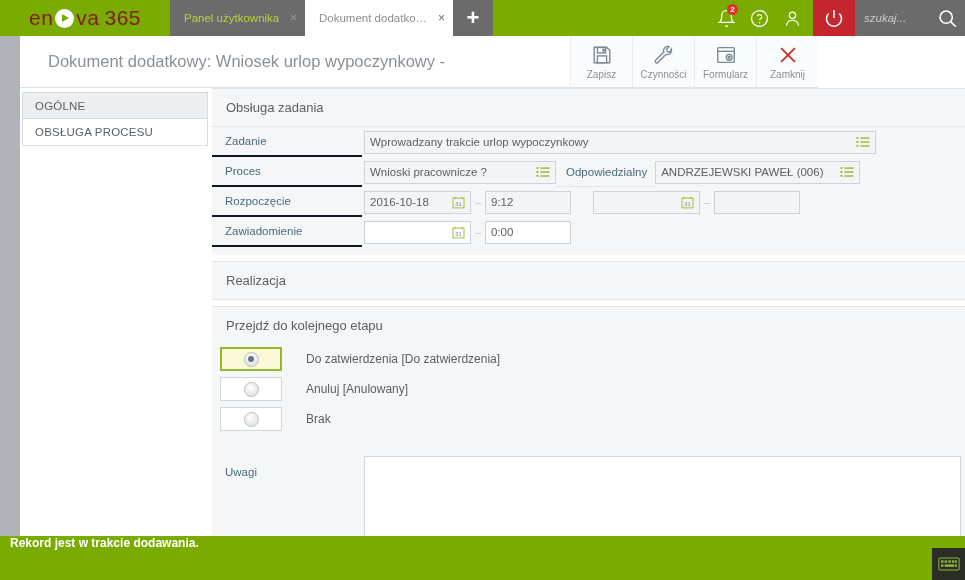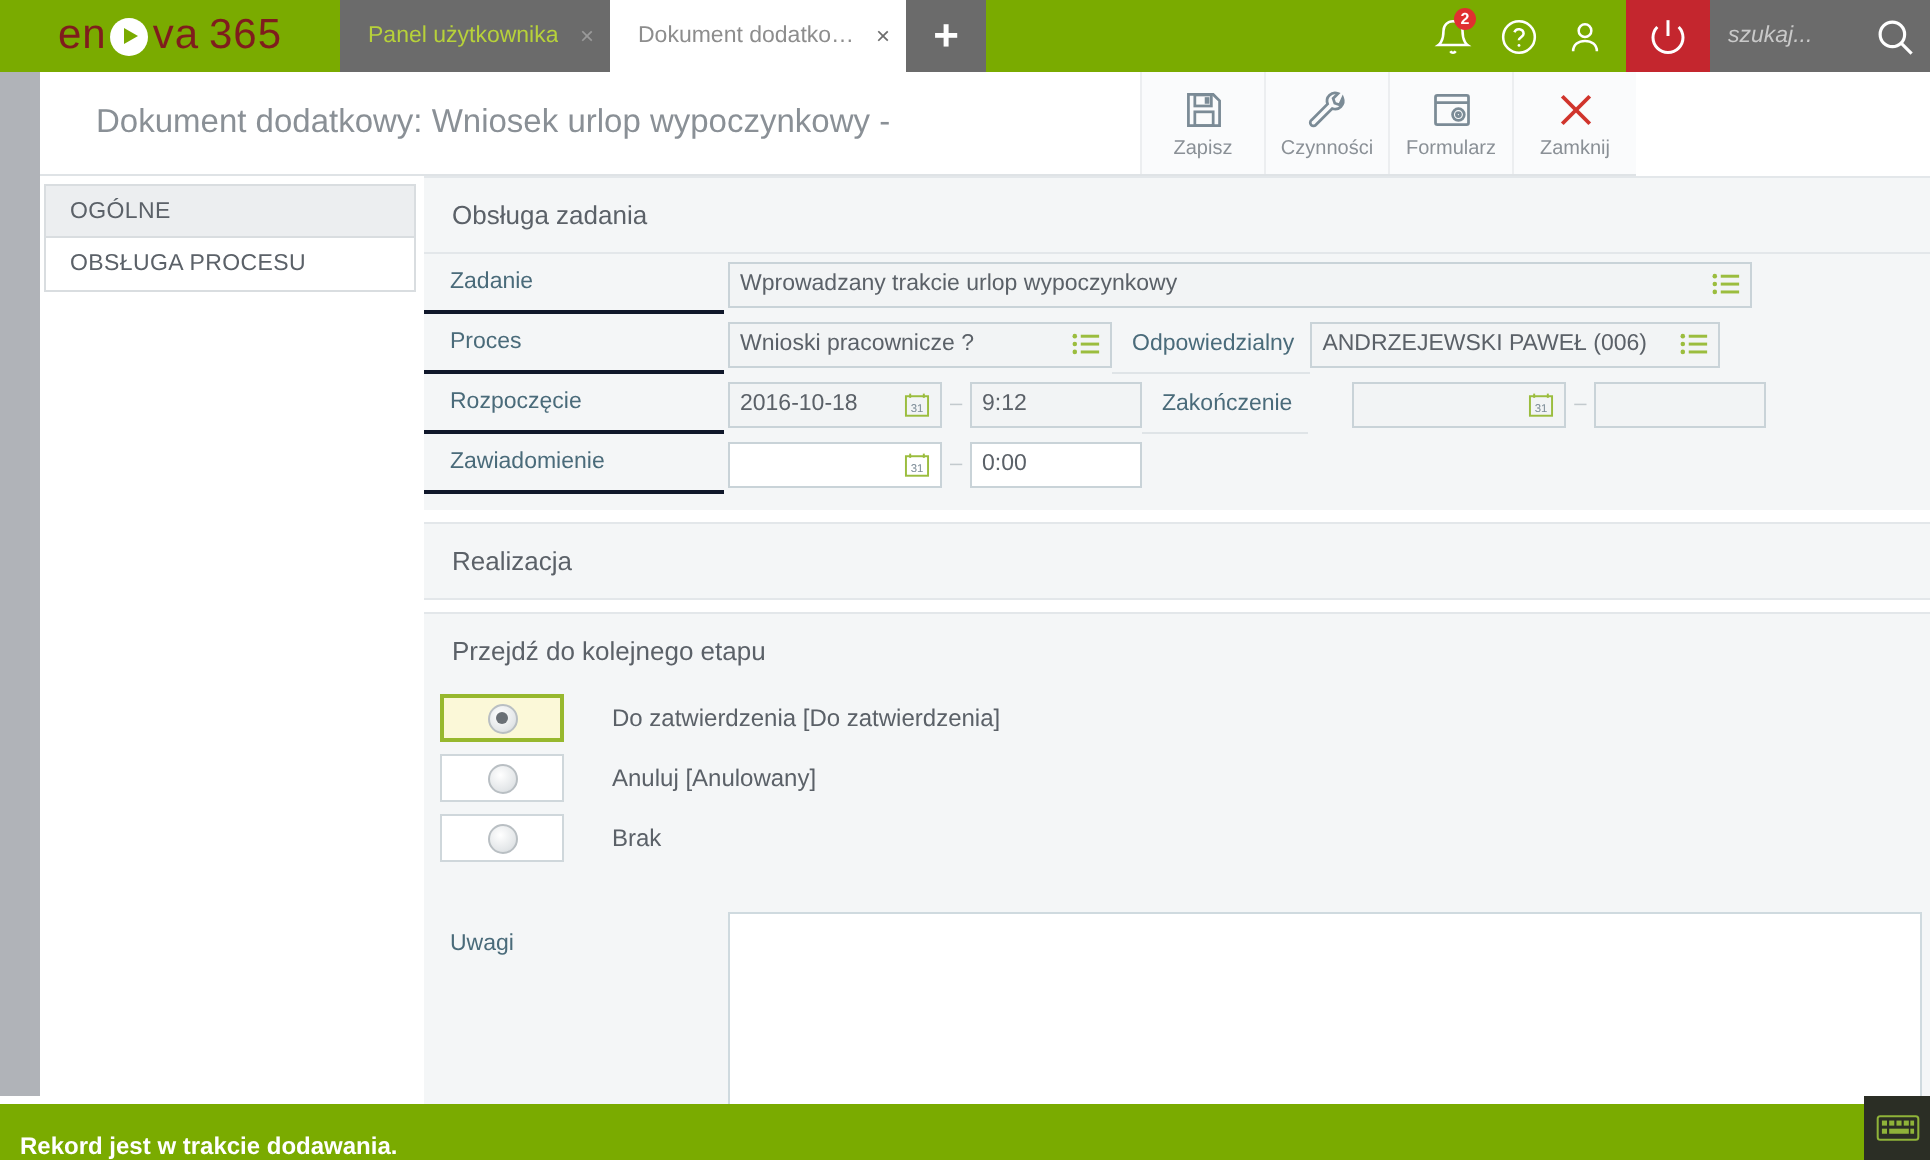--- a/index.html
+++ b/index.html
@@ -181,22 +181,22 @@
   .uwagi-box {
     margin-left:2px; width:597px; border:1px solid #cfdadf; background:#ffffff;
   }
   .uwagi-box textarea {
     width:100%; height:100%; border:0; outline:0; resize:none; background:transparent;
     font-family:"Liberation Sans", sans-serif; font-size:11.5px; color:#5b6168; padding:4px;
   }
 
   
   .statusbar {
-    position:absolute; left:0; bottom:0; width:965px; height:28px;
-    background:#7aab00; display:flex; align-items:flex-end;
+    position:absolute; left:0; bottom:0; width:965px; height:44px;
+    background:#7aab00; display:flex; align-items:flex-start;
   }
   .status-text { color:#ffffff; font-size:12px; font-weight:700; padding-left:10px; }
   .kbd-btn {
     position:absolute; right:0; bottom:0; width:33px; height:32px;
     background:#2b2e25; display:flex; align-items:center; justify-content:center;
     cursor:pointer;
   }
 </style>
 </head>
 <body>
@@ -393,21 +393,20 @@
                   <line x1="3.8" y1="1" x2="3.8" y2="3.6" stroke="#9bbd3e" stroke-width="1.2"></line>
                   <line x1="12.2" y1="1" x2="12.2" y2="3.6" stroke="#9bbd3e" stroke-width="1.2"></line>
                   <text x="8" y="12" font-size="7" text-anchor="middle" fill="#7b8b96" font-family="Liberation Sans, sans-serif">31</text>
                 </svg>
               </span>
             </div>
             <div class="gapdash">–</div>
             <div class="fld ro" style="width:86px;">
               <span class="fld-text right">9:12</span>
             </div>
-            <div class="inline-label">Zakończenie</div>
             <div class="fld ro" style="width:107px; margin-left:22px;">
               <span class="fld-text"></span>
               <span class="fld-ico">
                 <svg width="13" height="13" viewBox="0 0 16 16">
                   <rect x="1.2" y="2.6" width="13.6" height="12" fill="none" stroke="#9bbd3e" stroke-width="1.2"></rect>
                   <line x1="3.8" y1="1" x2="3.8" y2="3.6" stroke="#9bbd3e" stroke-width="1.2"></line>
                   <line x1="12.2" y1="1" x2="12.2" y2="3.6" stroke="#9bbd3e" stroke-width="1.2"></line>
                   <text x="8" y="12" font-size="7" text-anchor="middle" fill="#7b8b96" font-family="Liberation Sans, sans-serif">31</text>
                 </svg>
               </span>

